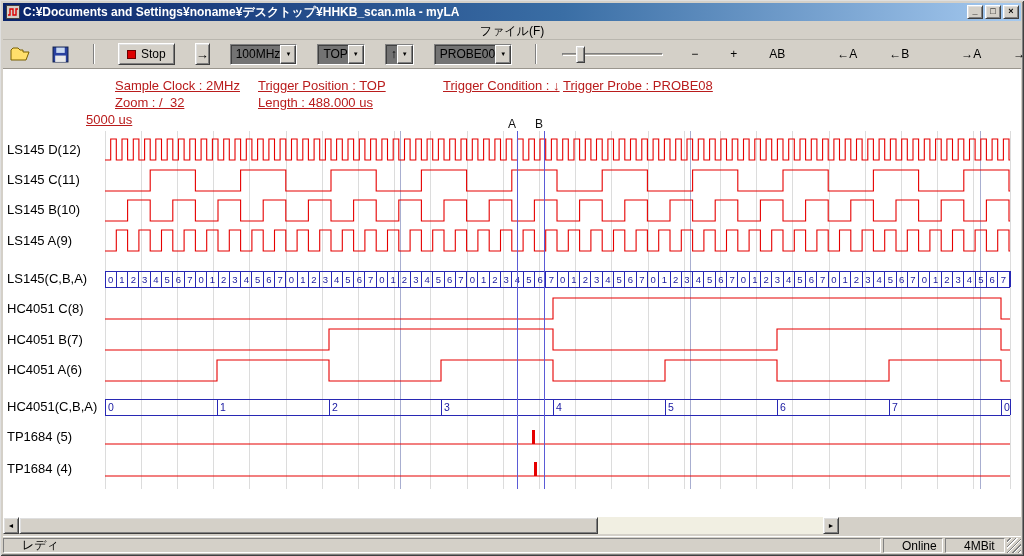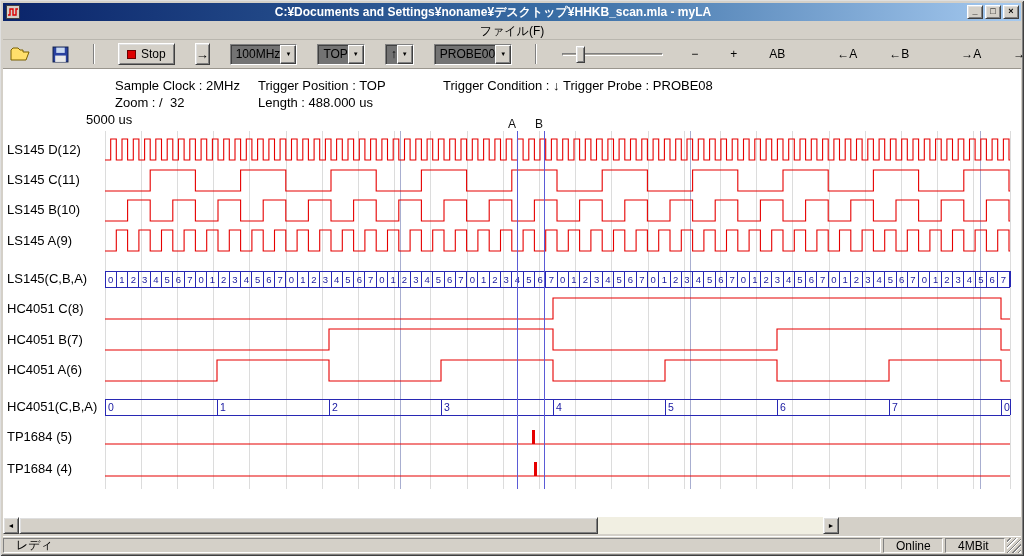--- a/index.html
+++ b/index.html
@@ -7,21 +7,21 @@
   body { font-family:"Liberation Sans","DejaVu Sans",sans-serif; font-size:12px; background:#3a6ea5; }
 
   .window { position:absolute; left:0; top:0; width:1024px; height:556px; background:#d4d0c8;
             box-shadow: inset 1px 1px 0 #dfdfdf, inset -1px -1px 0 #404040, inset 2px 2px 0 #d4d0c8, inset -2px -2px 0 #808080; }
 
   
   .titlebar { position:absolute; left:3px; top:3px; right:3px; height:18px;
               background:linear-gradient(90deg,#0a246a,#3a6ea5 55%,#a6caf0);
               display:flex; align-items:center; padding:0 2px; }
   .app-icon { width:14px; height:14px; margin:0 3px 0 1px; flex:0 0 auto; }
-  .title-text { color:#fff; font-size:12px; font-weight:bold; white-space:nowrap; overflow:hidden; flex:1;text-align:center; }
+  .title-text { color:#fff; font-size:12px; font-weight:bold; white-space:nowrap; overflow:hidden; flex:1; }
   .win-btns { display:flex; gap:2px; margin-left:4px; }
   .win-btn { width:16px; height:14px; background:#d4d0c8; border:1px solid; border-color:#fff #404040 #404040 #fff;
              box-shadow: inset 1px 1px 0 #dfdfdf, inset -1px -1px 0 #808080;
              font-size:9px; font-weight:bold; text-align:center; line-height:11px; color:#000; cursor:default; }
 
   
   .menubar { position:absolute; left:3px; top:21px; right:3px; height:19px; display:flex; align-items:center;
              background:#d4d0c8; border-bottom:1px solid #b9b6ae;flex-direction:column; }
   .menu-item { padding:2px 7px; white-space:nowrap; }
 
@@ -48,21 +48,21 @@
   .slider { position:relative; width:105px; height:21px; flex:0 0 auto; }
   .slider-track { position:absolute; left:2px; right:2px; top:9px; height:3px; background:#a8a49c;
                   border:1px solid; border-color:#808080 #fff #fff #808080; }
   .slider-thumb { position:absolute; left:16px; top:2px; width:9px; height:17px; background:#d4d0c8;
                   border:1px solid; border-color:#fff #404040 #404040 #fff;
                   box-shadow: inset 1px 1px 0 #dfdfdf, inset -1px -1px 0 #808080; }
   .tbtn { background:transparent; border:1px solid transparent; padding:2px 5px; font-size:12px; white-space:nowrap; }
 
   
   .client { position:absolute; left:3px; top:69px; width:1018px; height:448px; background:#ffffff; }
-  .info-text { position:absolute; font-size:13px; color:#000000; white-space:pre; }
+  .info-text { position:absolute; font-size:13px; color:#b91c1c; white-space:pre;text-decoration:underline; }
   .pos-sample  { left:115px; top:78px; }
   .pos-trigpos { left:258px; top:78px; }
   .pos-trigcon { left:443px; top:78px; }
   .pos-trigprb { left:563px; top:78px; }
   .pos-zoom    { left:115px; top:95px; }
   .pos-length  { left:258px; top:95px; }
   .pos-tscale  { left:86px;  top:112px; }
   #wave-svg { position:absolute; left:0; top:0; width:1024px; height:556px;
               font-family:"Liberation Sans","DejaVu Sans",sans-serif; }
 
@@ -73,21 +73,21 @@
             box-shadow: inset 1px 1px 0 #dfdfdf, inset -1px -1px 0 #808080;
             font-size:7px; display:flex; align-items:center; justify-content:center; color:#000; flex:0 0 auto; }
   .sb-track { flex:1; position:relative; }
   .sb-thumb { position:absolute; left:0; top:0; width:72%; height:17px; background:#d4d0c8;
               border:1px solid; border-color:#fff #404040 #404040 #fff;
               box-shadow: inset 1px 1px 0 #dfdfdf, inset -1px -1px 0 #808080; }
 
   
   .statusbar { position:absolute; left:3px; right:3px; top:536px; height:17px; background:#d4d0c8;
                display:flex; gap:2px; align-items:stretch; border-top:1px solid #fff; padding-top:1px; }
-  .sb-panel { border:1px solid; border-color:#808080 #fff #fff #808080; padding:0 12px; font-size:12px;
+  .sb-panel { border:1px solid; border-color:#808080 #fff #fff #808080; padding:0 18px; font-size:12px;
               display:flex; align-items:center; white-space:nowrap; }
   .sb-main { flex:1; }
   .sb-small { width:60px; flex:0 0 auto; }
   .sb-grip { width:14px; flex:0 0 auto;
              background:repeating-linear-gradient(135deg,#d4d0c8 0 2px,#808080 2px 3px,#fff 3px 4px); }
 </style>
 </head>
 <body>
 
 <div class="window">

